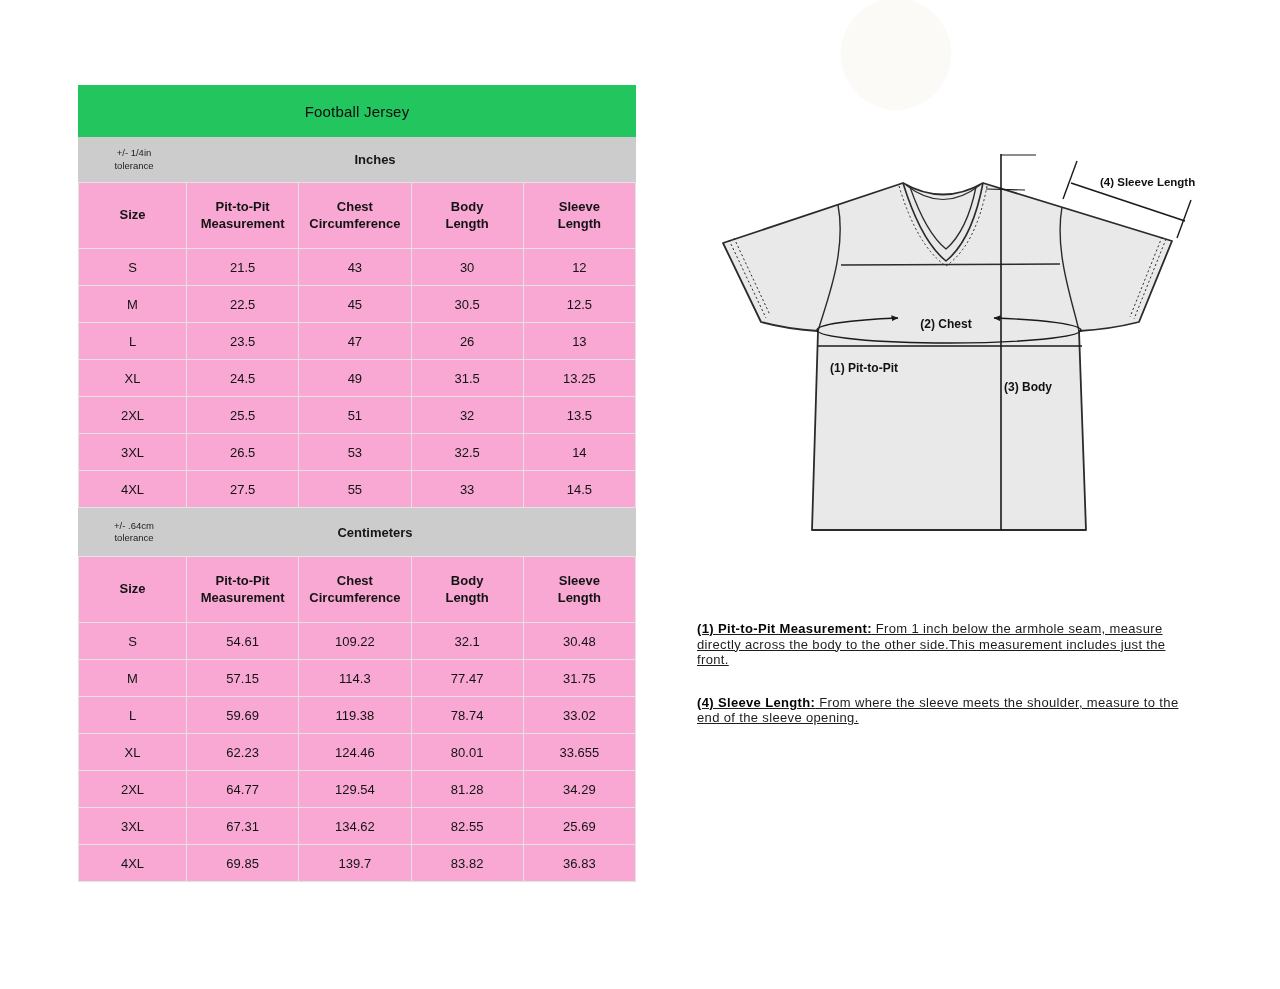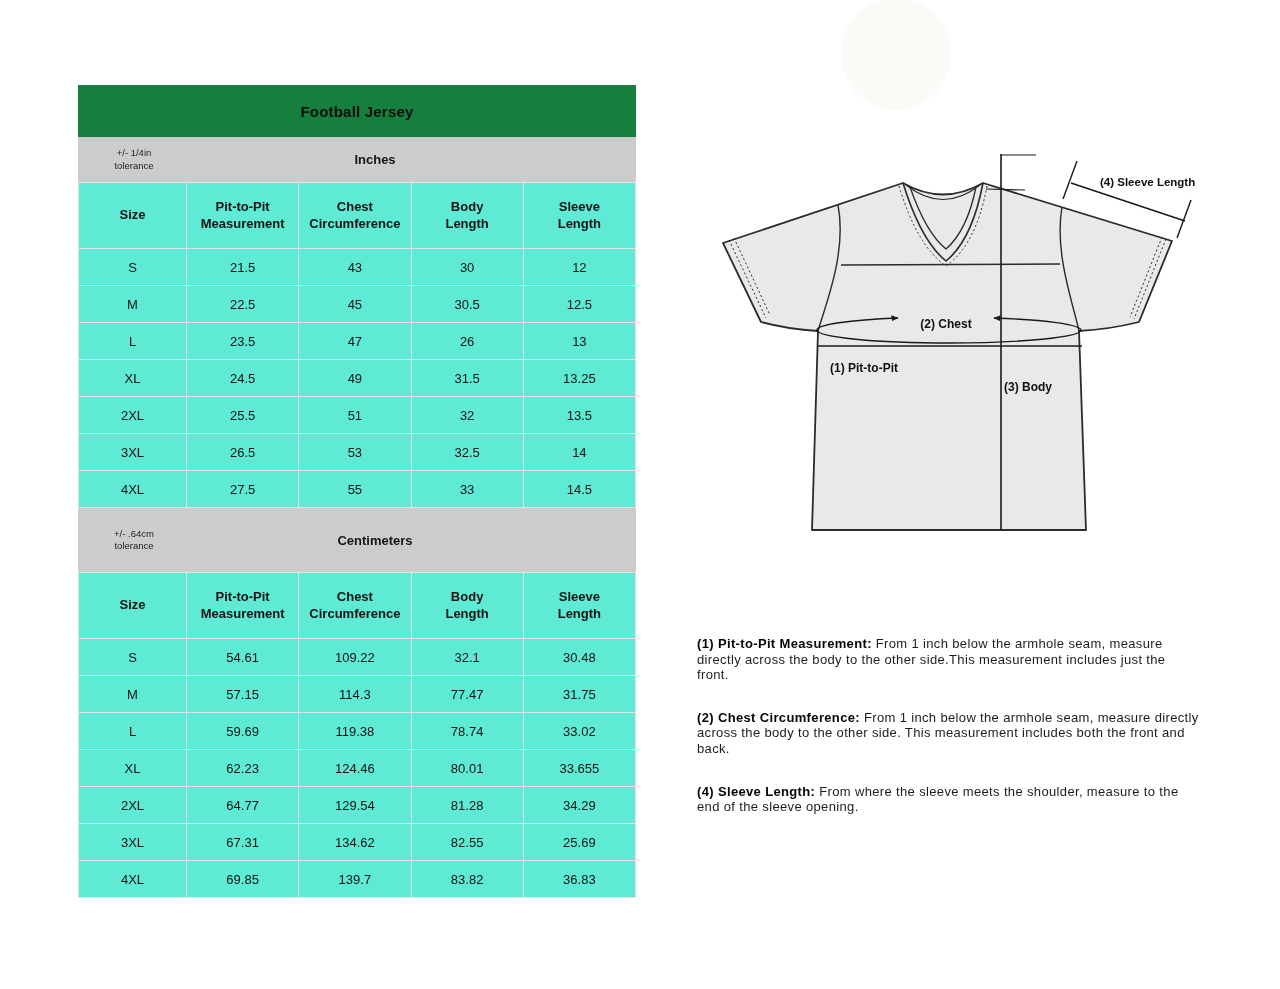--- a/index.html
+++ b/index.html
@@ -8,52 +8,52 @@
     position:relative; width:1280px; height:989px; background:#ffffff;
     font-family:"Liberation Sans", sans-serif; color:#111; overflow:hidden;
   }
   .watermark {
     position:absolute; left:841px; top:-2px; width:110px; height:112px;
     border-radius:50%; background:#fbfaf7;
   }
   
   .left-panel { position:absolute; left:78px; top:85px; width:558px; }
   .title-band {
-    height:52px; background:#15803d; display:flex; align-items:center; justify-content:center;
-    font-size:15px; font-weight:bold; letter-spacing:0.2px; color:#0d0d0d;
+    height:52px; background:#22c55e; display:flex; align-items:center; justify-content:center;
+    font-size:15px; font-weight:normal; letter-spacing:0.2px; color:#0d0d0d;
   }
   .unit-band {
     position:relative; background:#cccccc; display:flex; align-items:center; justify-content:center;
     font-size:13px; font-weight:bold; color:#161616;padding-left:36px;
   }
   .unit-band.in { height:45px; }
-  .unit-band.cm { height:64px; }
+  .unit-band.cm { height:48px; }
   .tolerance {
     position:absolute; left:0; top:0; width:112px; height:100%;
     display:flex; align-items:center; justify-content:center;
   }
   .tolerance span {
     display:inline-block; max-width:62px; font-size:9.5px; font-weight:normal;
     text-align:center; line-height:1.3; color:#222;
   }
-  table.size-table { border-collapse:collapse; table-layout:fixed; width:558px; background:#5eead4; }
+  table.size-table { border-collapse:collapse; table-layout:fixed; width:558px; background:#f9a8d4; }
   .size-table th, .size-table td {
     border:1px solid #e3e3e3; text-align:center; vertical-align:middle;
     font-size:13px; color:#131313; padding:0 2px;
   }
   .size-table th { height:66px; font-weight:bold; }
   .size-table th span { display:inline-block; white-space:pre-line; line-height:1.25; }
   .size-table td { height:37px; font-weight:normal; }
   
   .jersey-svg { position:absolute; left:690px; top:135px; width:520px; height:440px; }
   .jersey-svg text { font-family:"Liberation Sans", sans-serif; font-weight:bold; fill:#111; }
   .notes-box { position:absolute; left:697px; top:621px; width:504px; }
   .note {
-    margin:15px 0 27px 0; font-size:13px; line-height:15.6px;
-    letter-spacing:0.35px; color:#1d1d1d;
+    margin:0 0 27px 0; font-size:13px; line-height:15.6px;
+    letter-spacing:0.35px; color:#1d1d1d;text-decoration:underline;
   }
   .note strong { font-weight:bold; color:#050505; }
 </style>
 </head>
 <body>
 
 <div class="sheet">
 
   <div class="watermark"></div>
 
@@ -277,17 +277,16 @@
     </g>
 
     <text x="946" y="328" font-size="12" text-anchor="middle">(2) Chest</text>
     <text x="830" y="372" font-size="12" text-anchor="start">(1) Pit-to-Pit</text>
     <text x="1004" y="391" font-size="12" text-anchor="start">(3) Body</text>
     <text x="1100" y="186" font-size="11.5" text-anchor="start">(4) Sleeve Length</text>
   </svg>
 
   <div class="notes-box">
       <p class="note"><strong>(1) Pit-to-Pit Measurement:</strong> From 1 inch below the armhole seam, measure directly across the body to the other side.This measurement includes just the front.</p>
-      <p class="note"><strong>(2) Chest Circumference:</strong> From 1 inch below the armhole seam, measure directly across the body to the other side. This measurement includes both the front and back.</p>
       <p class="note"><strong>(4) Sleeve Length:</strong> From where the sleeve meets the shoulder, measure to the end of the sleeve opening.</p>
     </div>
 
 </div>
 
 </body></html>

